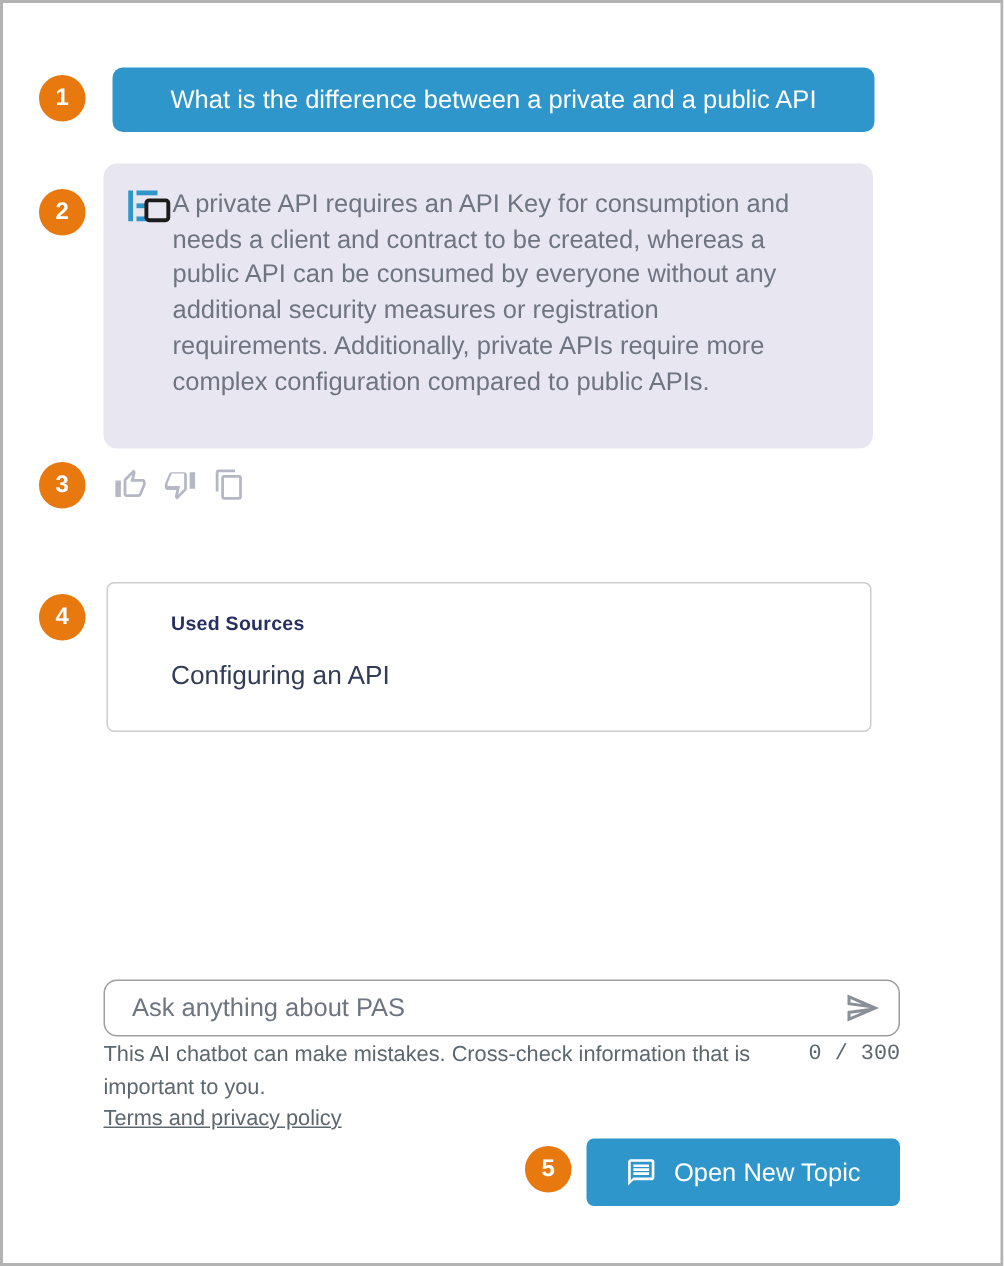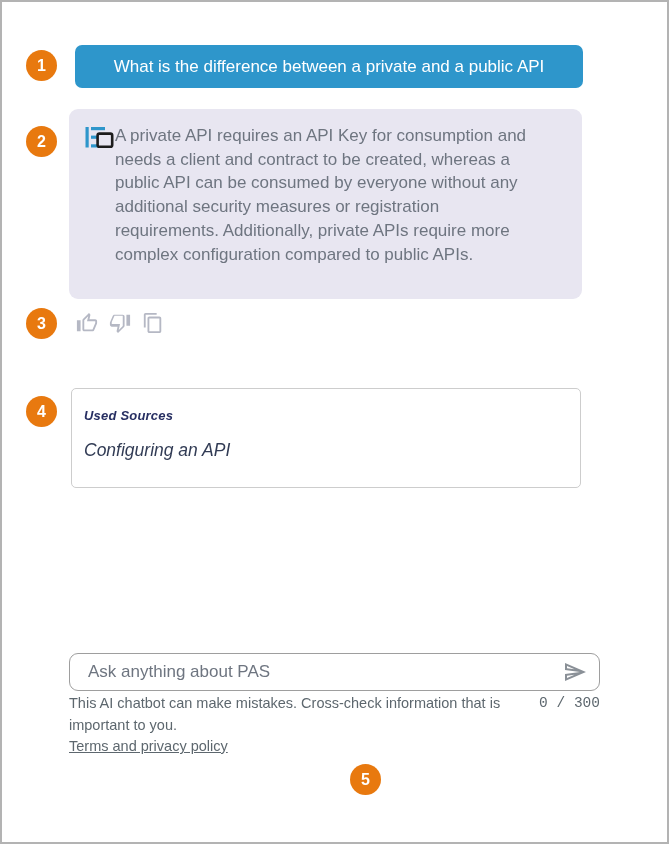--- a/index.html
+++ b/index.html
@@ -96,22 +96,21 @@
   
   .sources-box {
     position: absolute;
     left: 69px;
     top: 386px;
     width: 510px;
     height: 100px;
     border: 1px solid #cdcdcd;
     border-radius: 5px;
     background: #ffffff;
-    padding: 19px 12px;
-    font-style: italic;
+    padding: 19px 42px;
   }
   .sources-header {
     font-size: 13px;
     font-weight: bold;
     color: #272f62;
     letter-spacing: 0.2px;
   }
   .sources-item {
     margin-top: 17px;
     font-size: 17.5px;
@@ -264,14 +263,20 @@
     </button>
   </div>
 
   <div class="disclaimer-row">
     <span class="disclaimer-text">This AI chatbot can make mistakes. Cross-check information that is important to you.</span>
     <span class="char-counter">0 / 300</span>
   </div>
 
   <a class="terms-link">Terms and privacy policy</a>
 
+  <button class="new-topic-btn">
+    <svg viewBox="0 0 24 24">
+      <path d="M20 2H4c-1.1 0-1.99.9-1.99 2L2 22l4-4h14c1.1 0 2-.9 2-2V4c0-1.1-.9-2-2-2zm0 14H6l-2 2V4h16v12zM6 6h12v2H6zm0 3h12v2H6zm0 3h12v2H6z"></path>
+    </svg>
+    <span>Open New Topic</span>
+  </button>
 
 </div>
 
 </body></html>

